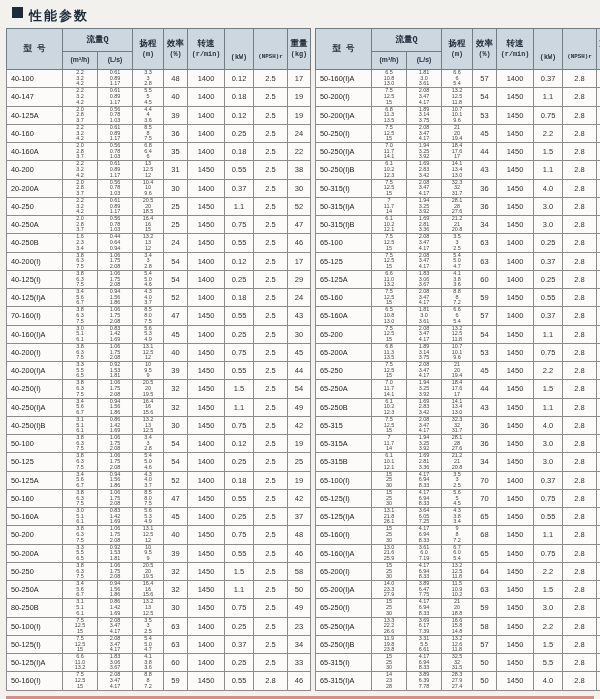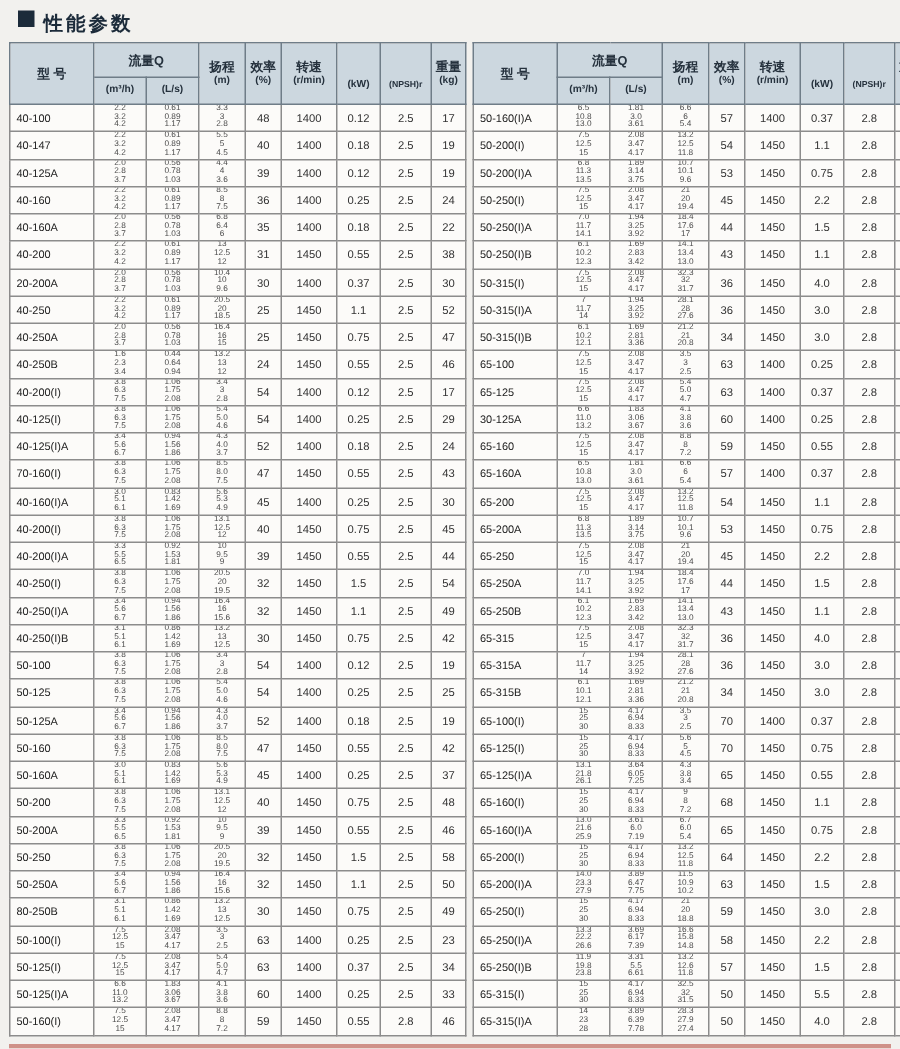--- a/index.html
+++ b/index.html
@@ -23,21 +23,21 @@
   th,td{
     border:1px solid var(--border-light);text-align:center;vertical-align:middle;
     padding:0;color:#2e2e2e;overflow:hidden;white-space:nowrap;
   }
   thead th{background:var(--header-bg);font-weight:bold;border-color:#6f7d88;}
   thead{border-bottom:1.5px solid var(--border-dark);}
   .h-cn{display:block;font-size:8.5px;line-height:1.25;color:#25313d;}
   .h-cn-sm{display:block;font-size:7.5px;line-height:1.15;color:#25313d;margin-left:36px;}
   .h-unit{display:block;font-size:6.8px;line-height:1.25;color:#25313d;font-weight:bold;}
   .h-unit-sm{display:block;font-size:5.8px;line-height:1.2;color:#25313d;font-weight:bold;}
-  thead tr.r1 th{height:22px;}
+  thead tr.r1 th{height:22px;font-family:Liberation Mono, monospace;}
   thead tr.r2 th{height:17px;}
   tbody tr{height:18.25px;}
   tbody td{font-size:7.5px;}
   td.model{text-align:left;padding-left:4px;font-size:7.3px;color:#222;}
   td.tri span{display:block;font-size:5.5px;line-height:1.04;color:#4a4a4a;}
   td.num{font-size:7.5px;color:#333;}
   .bottom-rule{height:3px;width:100%;background:var(--rule);margin-top:2px;flex:0 0 auto;}
 </style>
 </head>
 <body>
@@ -1196,21 +1196,21 @@
               <span>5.0</span>
               <span>4.7</span>
             </td>
             <td class="num">63</td>
             <td class="num">1400</td>
             <td class="num">0.37</td>
             <td class="num">2.8</td>
             <td class="num">32</td>
           </tr>
           <tr>
-            <td class="model">30-125A</td>
+            <td class="model">65-125A</td>
             <td class="tri">
               <span>6.6</span>
               <span>11.0</span>
               <span>13.2</span>
             </td>
             <td class="tri">
               <span>1.83</span>
               <span>3.06</span>
               <span>3.67</span>
             </td>

